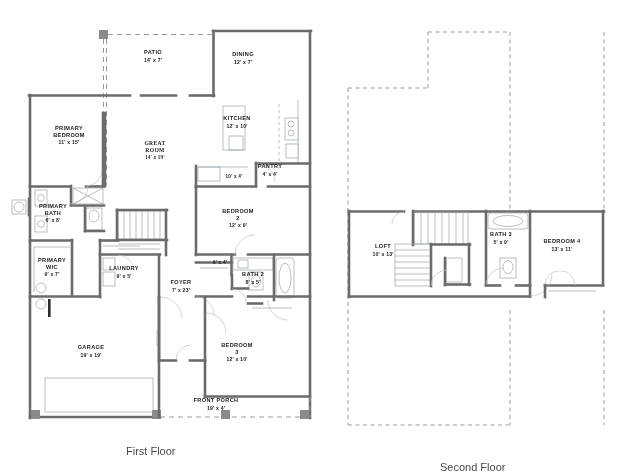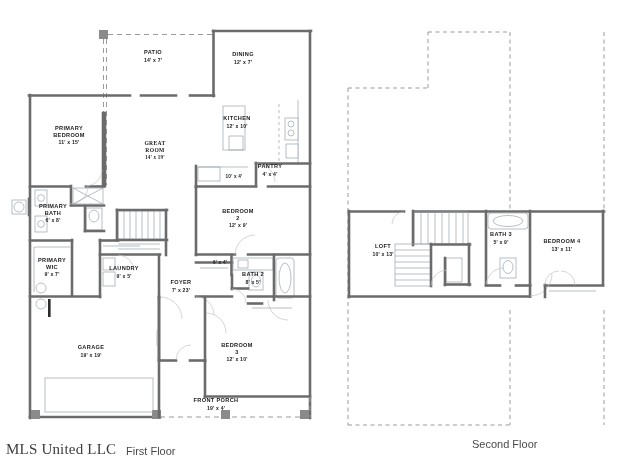--- a/index.html
+++ b/index.html
@@ -42,21 +42,21 @@
   }
 
   .floor-caption {
     position: absolute;
     font-family: "Liberation Sans", sans-serif;
     font-size: 11px;
     color: #4a4a4a;
     white-space: nowrap;
   }
   .floor-caption.first { left: 126px; top: 9px; }
-  .floor-caption.second { left: 440px; top: 2px; margin-left: 32px; }
+  .floor-caption.second { left: 440px; top: 25px; }
 
   
   .room-label {
     position: absolute;
     text-align: center;
     font-family: "Liberation Sans", sans-serif;
     color: #1b1b1b;
     font-weight: bold;
     line-height: 1.18;
     white-space: nowrap;
@@ -451,16 +451,15 @@
       <span class="nm">BATH 3</span>
       <span class="dim">5' x 9'</span>
     </div>
     <div class="room-label" style="left: 562px; top: 245px;">
       <span class="nm">BEDROOM 4</span>
       <span class="dim">13' x 11'</span>
     </div>
   </div>
 
 <div class="footer-row">
-  <div class="watermark">MLS United LLC</div>
   <div class="floor-caption first">First Floor</div>
   <div class="floor-caption second">Second Floor</div>
 </div>
 
 </body></html>

